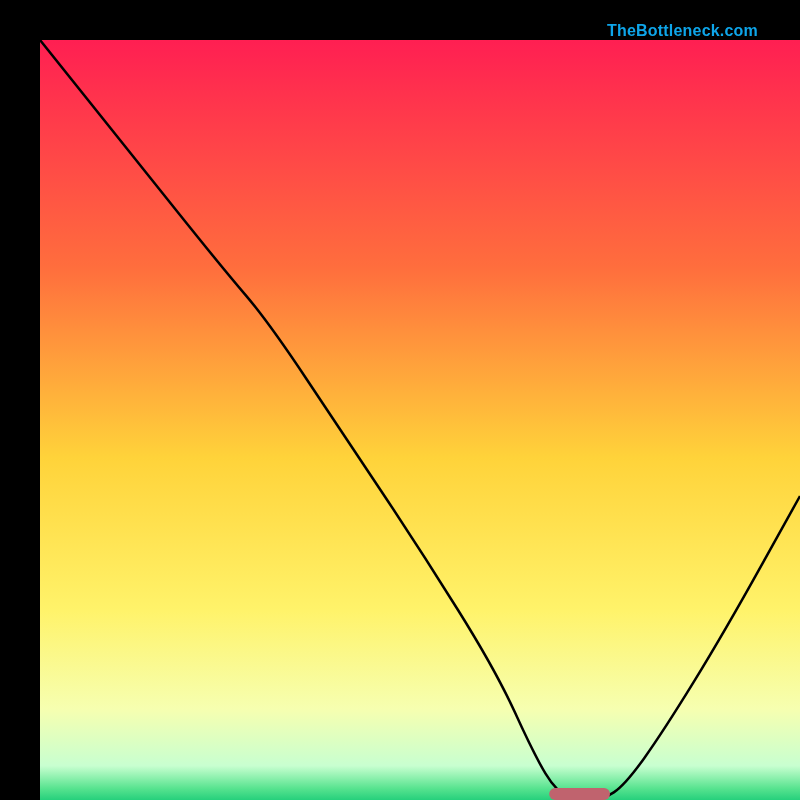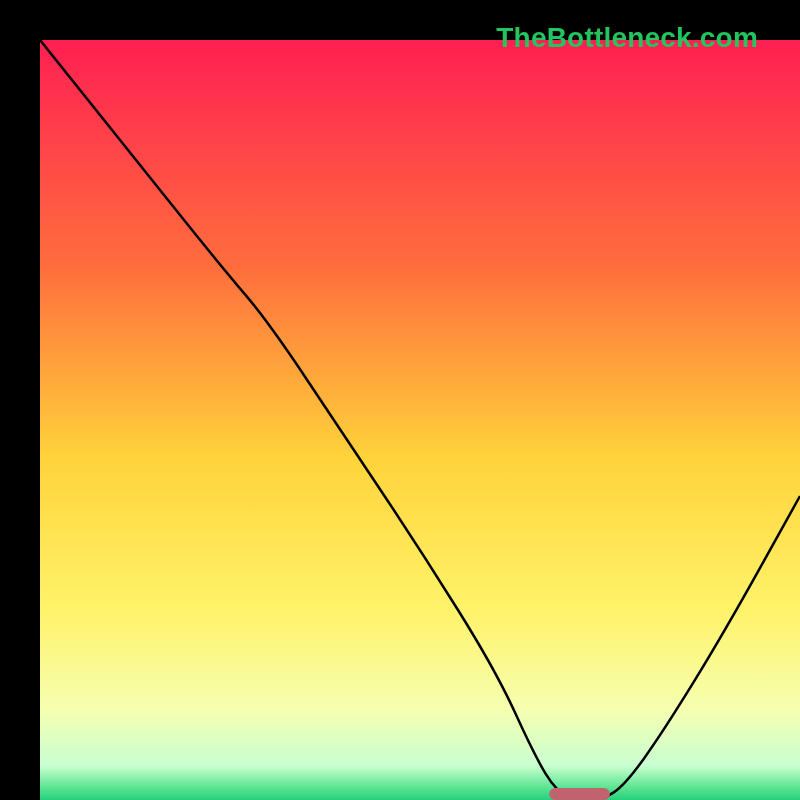--- a/index.html
+++ b/index.html
@@ -25,23 +25,23 @@
     top: 20px;
     left: 20px;
     width: 760px;
     height: 760px;
   }
   .watermark {
     position: absolute;
     top: 2px;
     right: 22px;
     font-family: Arial, sans-serif;
-    font-size: 28px;
+    font-size: 16px;
     font-weight: 600;
-    color: #22c55e;
+    color: #0ea5e9;
     letter-spacing: 0.2px;
   }
   svg { display: block; }
 </style>
 </head>
 <body>
 
 <div class="frame">
   <svg class="plot" viewBox="0 0 760 760">
     <defs>

